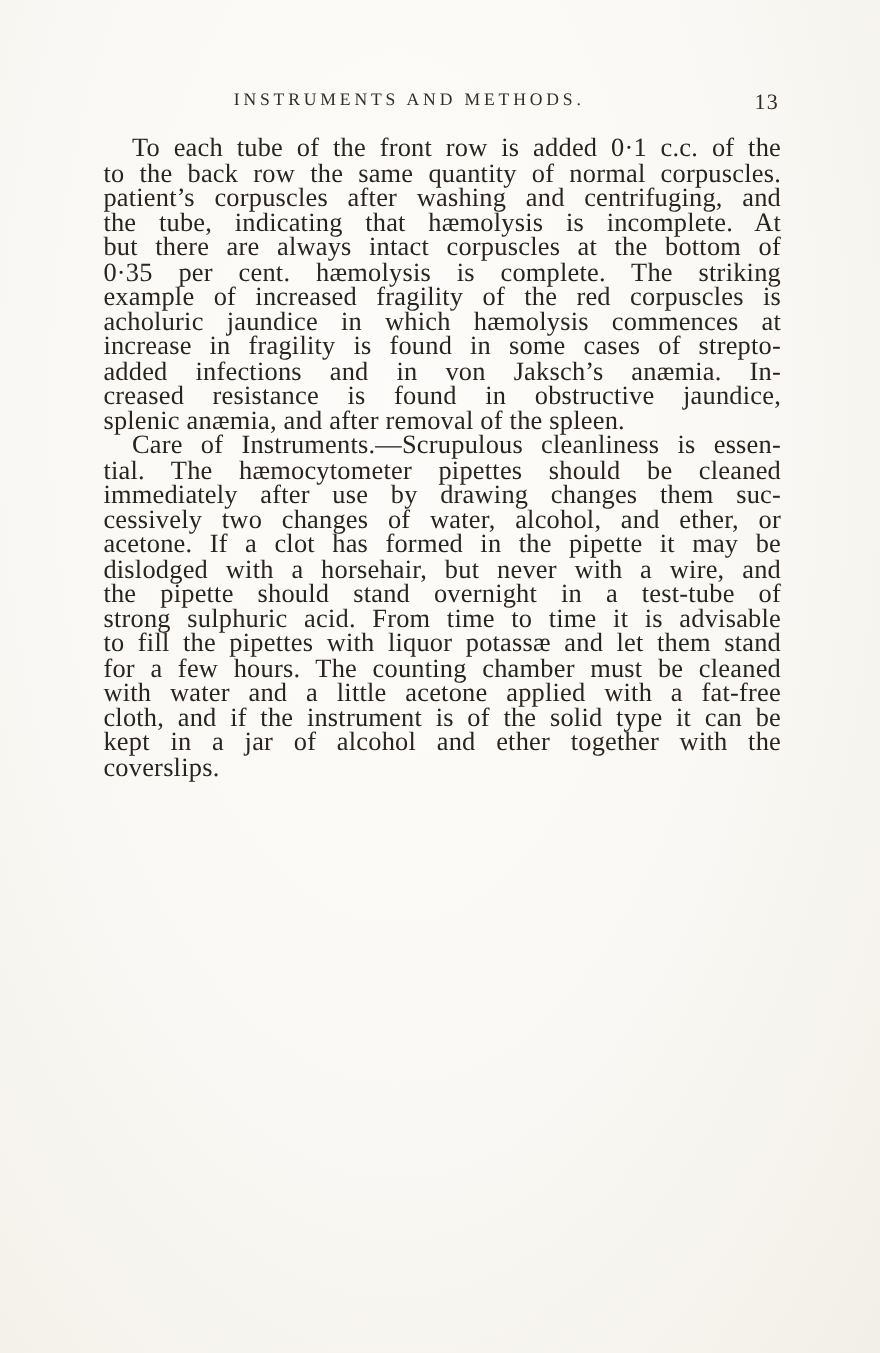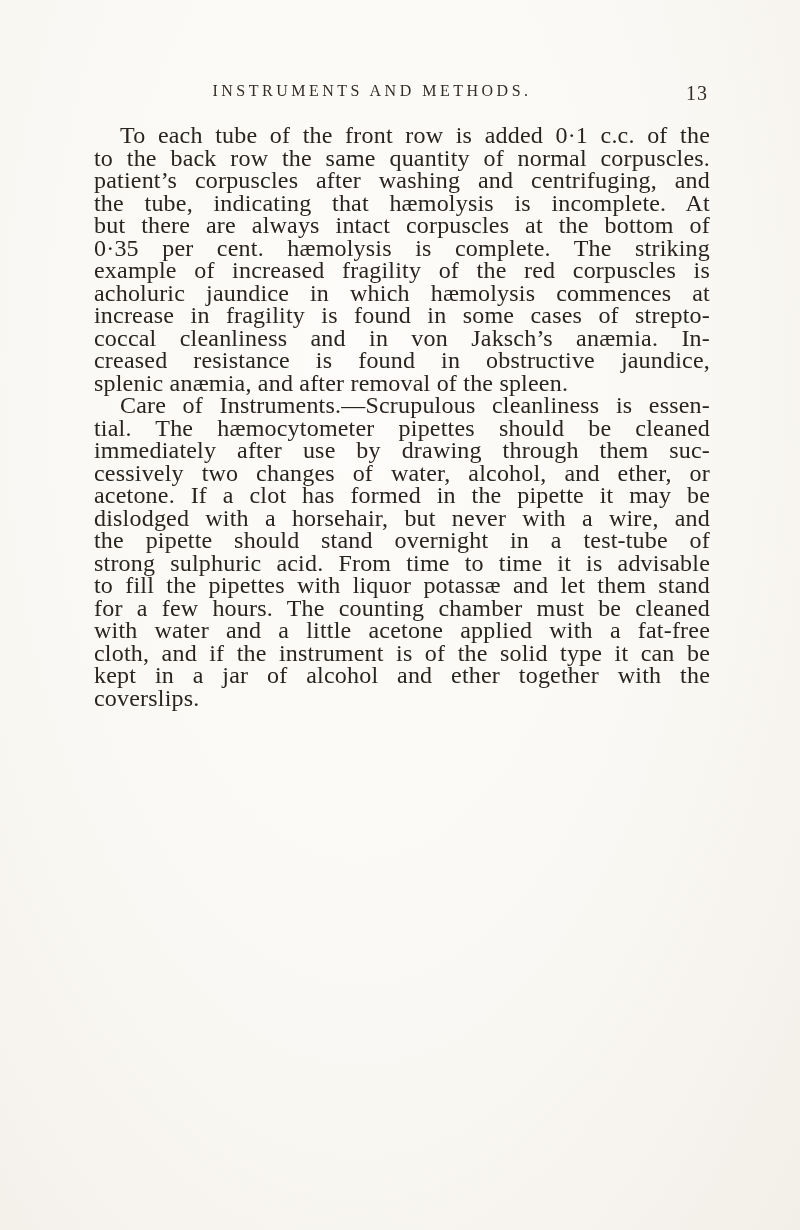--- a/index.html
+++ b/index.html
@@ -68,28 +68,28 @@
       <div class="paragraph">
         <div class="line first">To each tube of the front row is added 0·1 c.c. of the</div>
         <div class="line">to the back row the same quantity of normal corpuscles.</div>
         <div class="line">patient’s corpuscles after washing and centrifuging, and</div>
         <div class="line">the tube, indicating that hæmolysis is incomplete. At</div>
         <div class="line">but there are always intact corpuscles at the bottom of</div>
         <div class="line">0·35 per cent. hæmolysis is complete. The striking</div>
         <div class="line">example of increased fragility of the red corpuscles is</div>
         <div class="line">acholuric jaundice in which hæmolysis commences at</div>
         <div class="line">increase in fragility is found in some cases of strepto-</div>
-        <div class="line">coccal cleanliness and in von Jaksch’s anæmia. In-</div>
+        <div class="line">added infections and in von Jaksch’s anæmia. In-</div>
         <div class="line">creased resistance is found in obstructive jaundice,</div>
         <div class="line last">splenic anæmia, and after removal of the spleen.</div>
       </div>
       <div class="paragraph">
         <div class="line first"><span class="bold-lead">Care of Instruments.</span><span>—Scrupulous cleanliness is essen-</span></div>
         <div class="line">tial. The hæmocytometer pipettes should be cleaned</div>
-        <div class="line">immediately after use by drawing through them suc-</div>
+        <div class="line">immediately after use by drawing changes them suc-</div>
         <div class="line">cessively two changes of water, alcohol, and ether, or</div>
         <div class="line">acetone. If a clot has formed in the pipette it may be</div>
         <div class="line">dislodged with a horsehair, but never with a wire, and</div>
         <div class="line">the pipette should stand overnight in a test-tube of</div>
         <div class="line">strong sulphuric acid. From time to time it is advisable</div>
         <div class="line">to fill the pipettes with liquor potassæ and let them stand</div>
         <div class="line">for a few hours. The counting chamber must be cleaned</div>
         <div class="line">with water and a little acetone applied with a fat-free</div>
         <div class="line">cloth, and if the instrument is of the solid type it can be</div>
         <div class="line">kept in a jar of alcohol and ether together with the</div>

